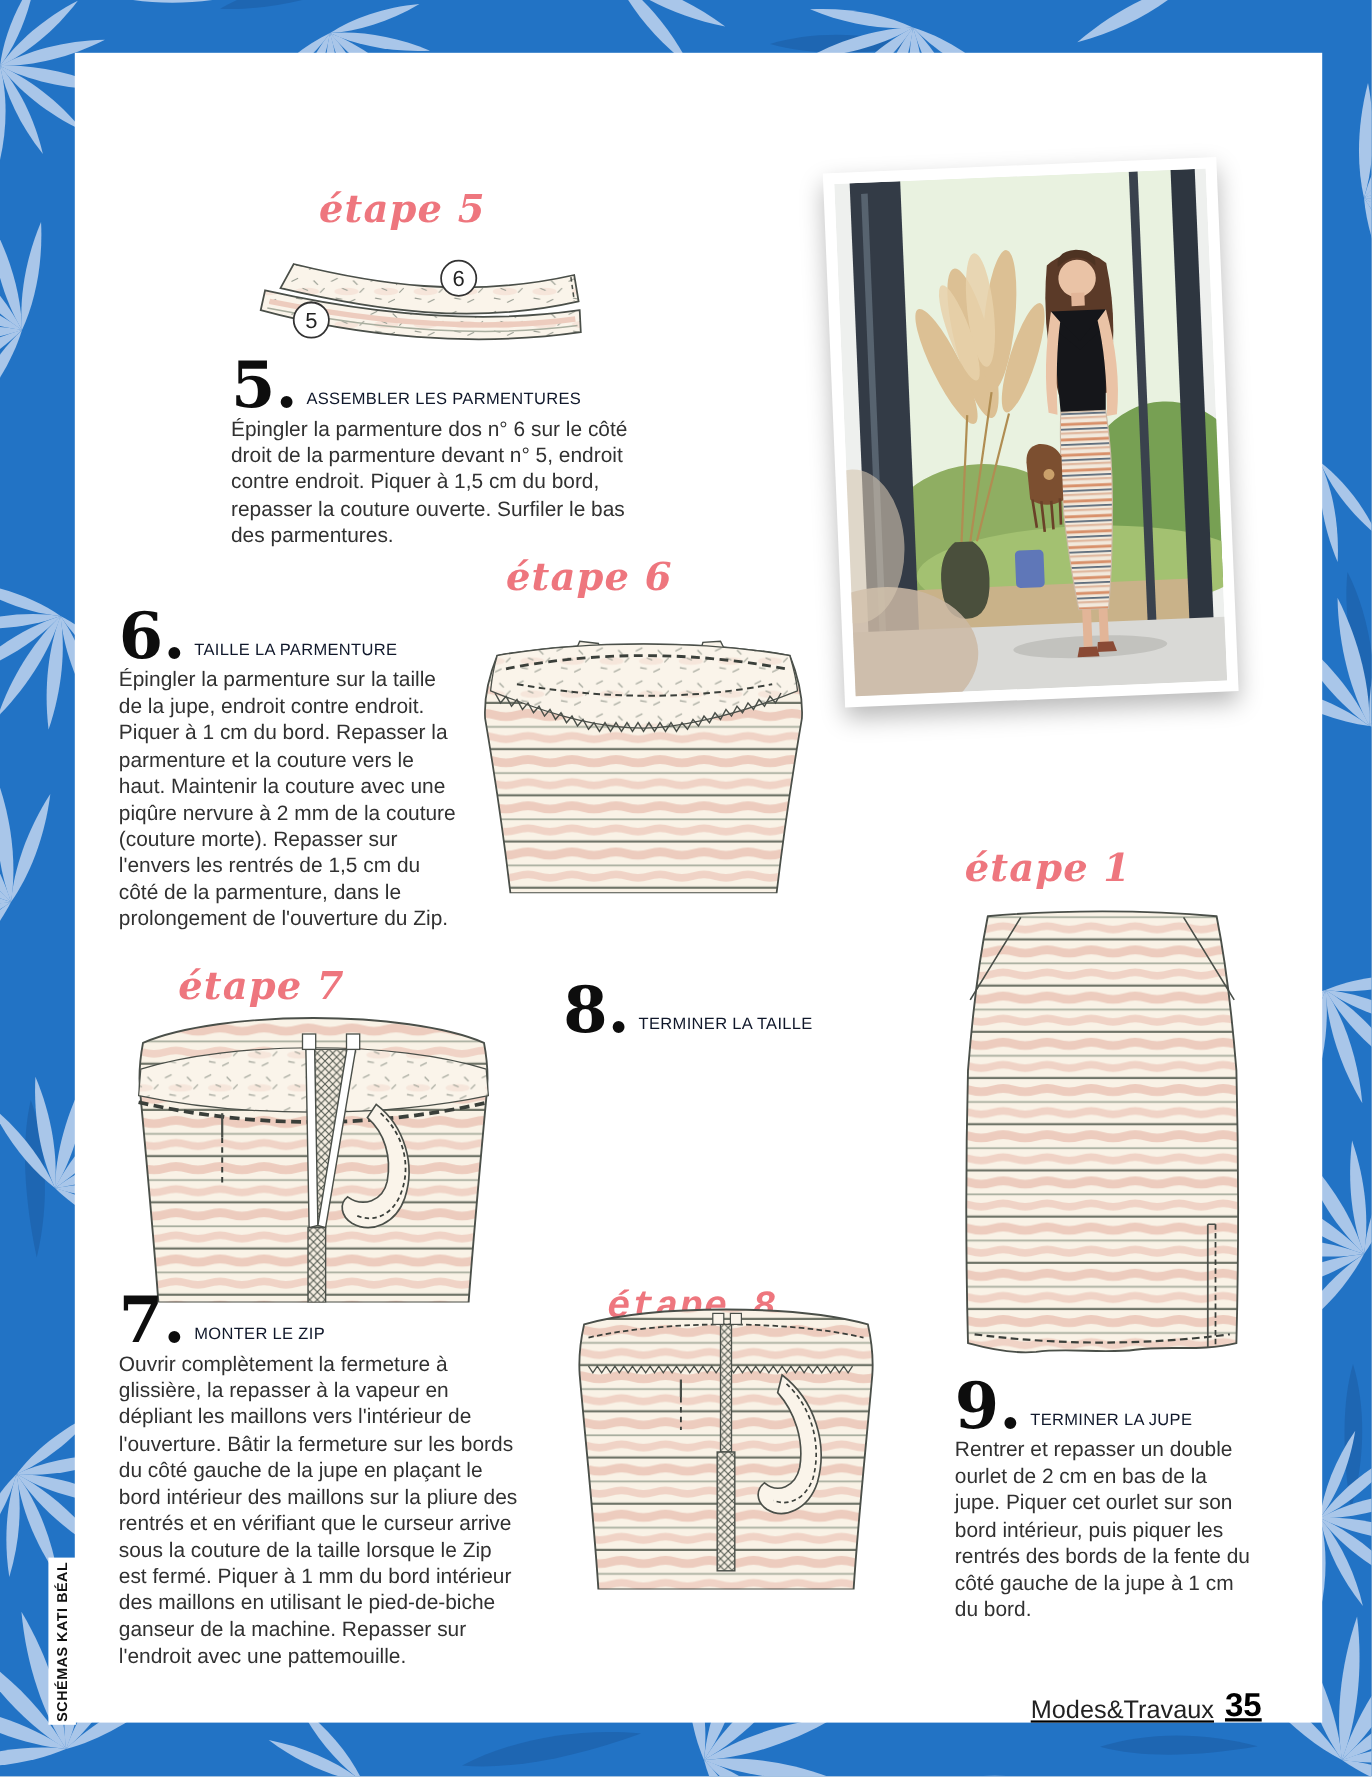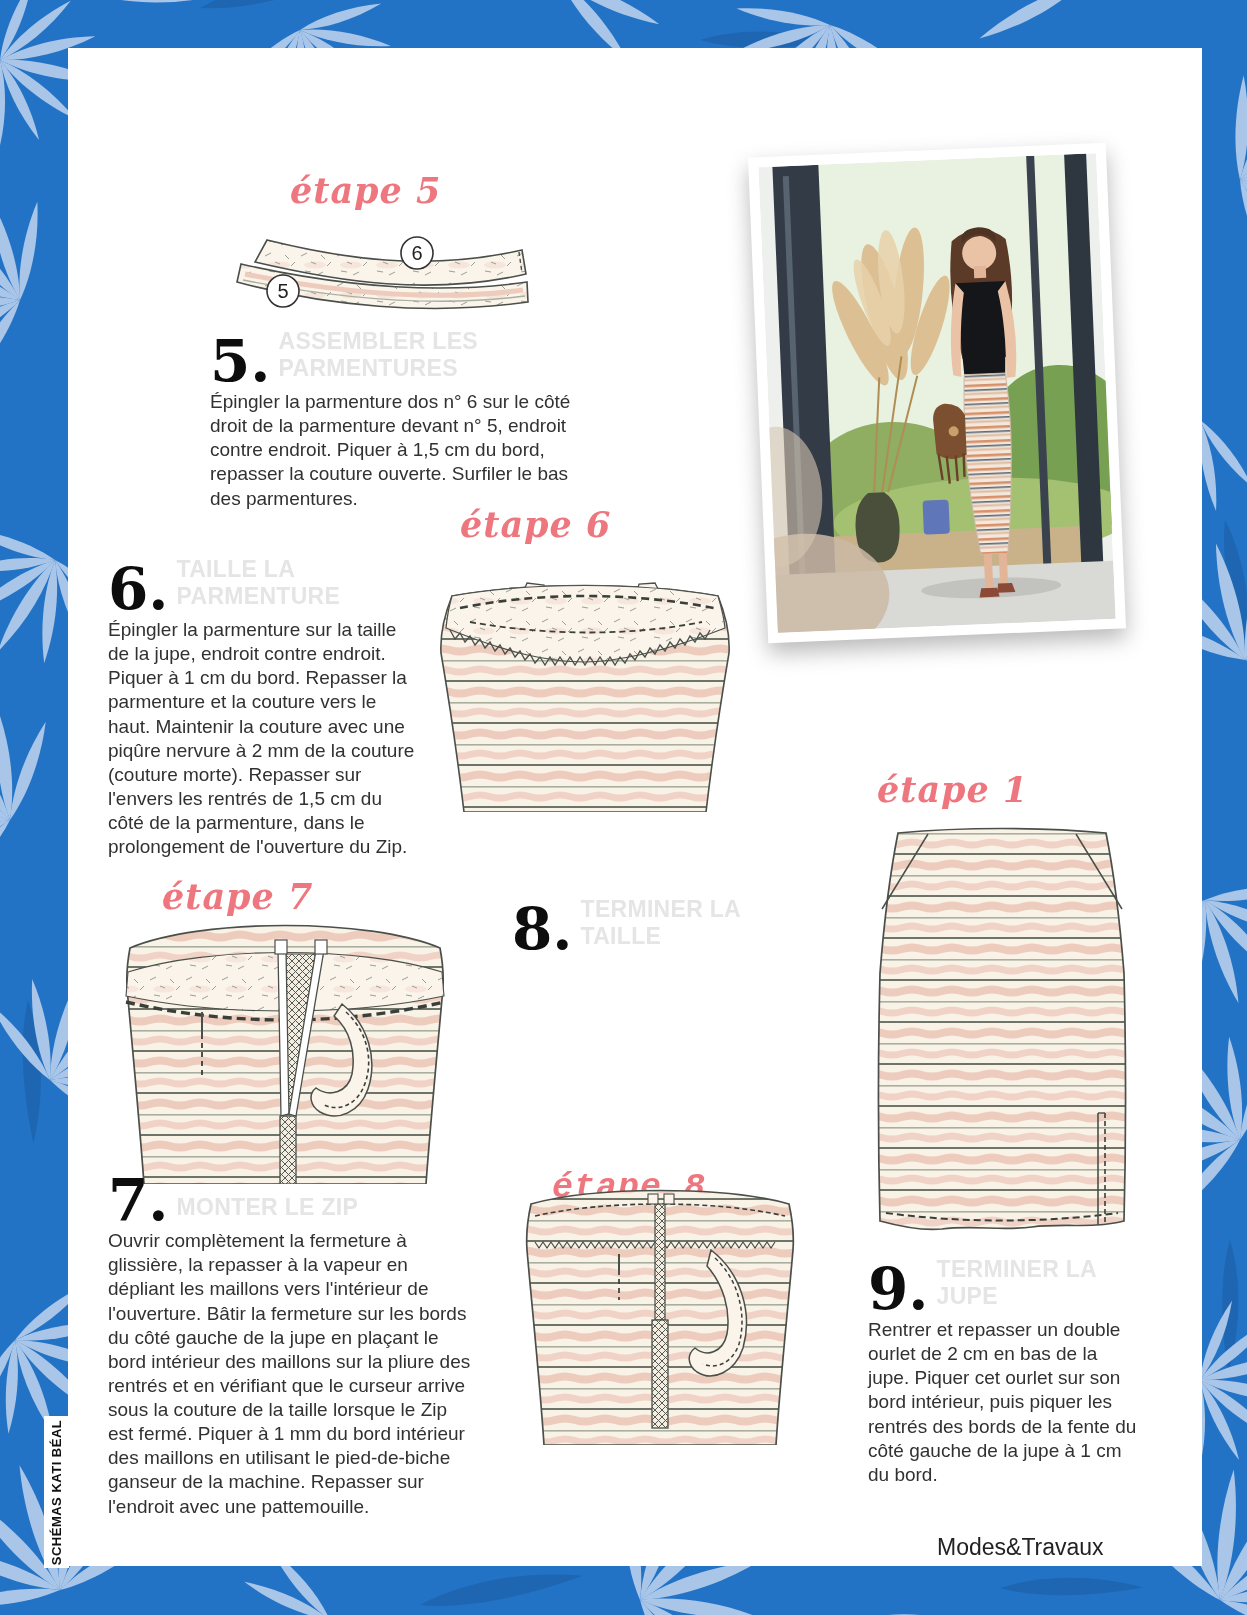--- a/index.html
+++ b/index.html
@@ -6,27 +6,27 @@
   #page{position:relative;width:1247px;height:1615px;background:#2273c5;overflow:hidden;
         font-family:"Liberation Sans",sans-serif;}
   #border-art{position:absolute;left:0;top:0;z-index:0;}
   #content-box{position:absolute;left:68px;top:48px;width:1134px;height:1518px;background:#ffffff;z-index:1;}
   #credit-notch{position:absolute;left:44px;top:1416px;width:25px;height:152px;background:#ffffff;z-index:1;}
   .abs{position:absolute;z-index:2;}
   .etape{font-family:"DejaVu Serif",serif;font-style:italic;font-weight:700;
          font-size:35px;color:#ee767e;text-align:left;letter-spacing:1px;}
   .step-head{display:flex;align-items:flex-end;gap:8px;}
   .bignum{font-family:"DejaVu Serif",serif;font-weight:700;font-size:58px;line-height:.78;color:#0d0d0d;}
-  .steptitle{font-weight:700;font-size:23px;color:#e5e5e5;letter-spacing:.3px;padding-bottom:2px;}
+  .steptitle{font-weight:400;font-size:15px;color:#0f172a;letter-spacing:.3px;padding-bottom:2px;}
   .stepbody{font-size:19px;line-height:1.27;color:#313131;margin-top:6px;}
   .photo-frame{background:#ffffff;padding:10px;box-shadow:0 10px 22px rgba(0,0,0,.28);
                transform:rotate(-2.4deg);}
-  #footer{right:100px;top:1534px;display:flex;align-items:flex-start;gap:10px;}
+  #footer{right:100px;top:1534px;display:flex;align-items:flex-end;gap:10px;text-decoration:underline;}
   #footer .brand{font-size:23px;color:#222;}
-  #footer .pagenum{font-weight:700;font-size:30px;color:#ffffff;}
+  #footer .pagenum{font-weight:700;font-size:30px;color:#000000;}
   #credit{left:44px;top:1416px;width:25px;height:152px;display:flex;align-items:center;justify-content:center;z-index:2;}
   #credit span{transform:rotate(-90deg);white-space:nowrap;font-size:13px;font-weight:700;
                letter-spacing:.5px;color:#101010;}
   svg{display:block;}
 </style>
 </head>
 <body>
 
 <div id="page">
 

